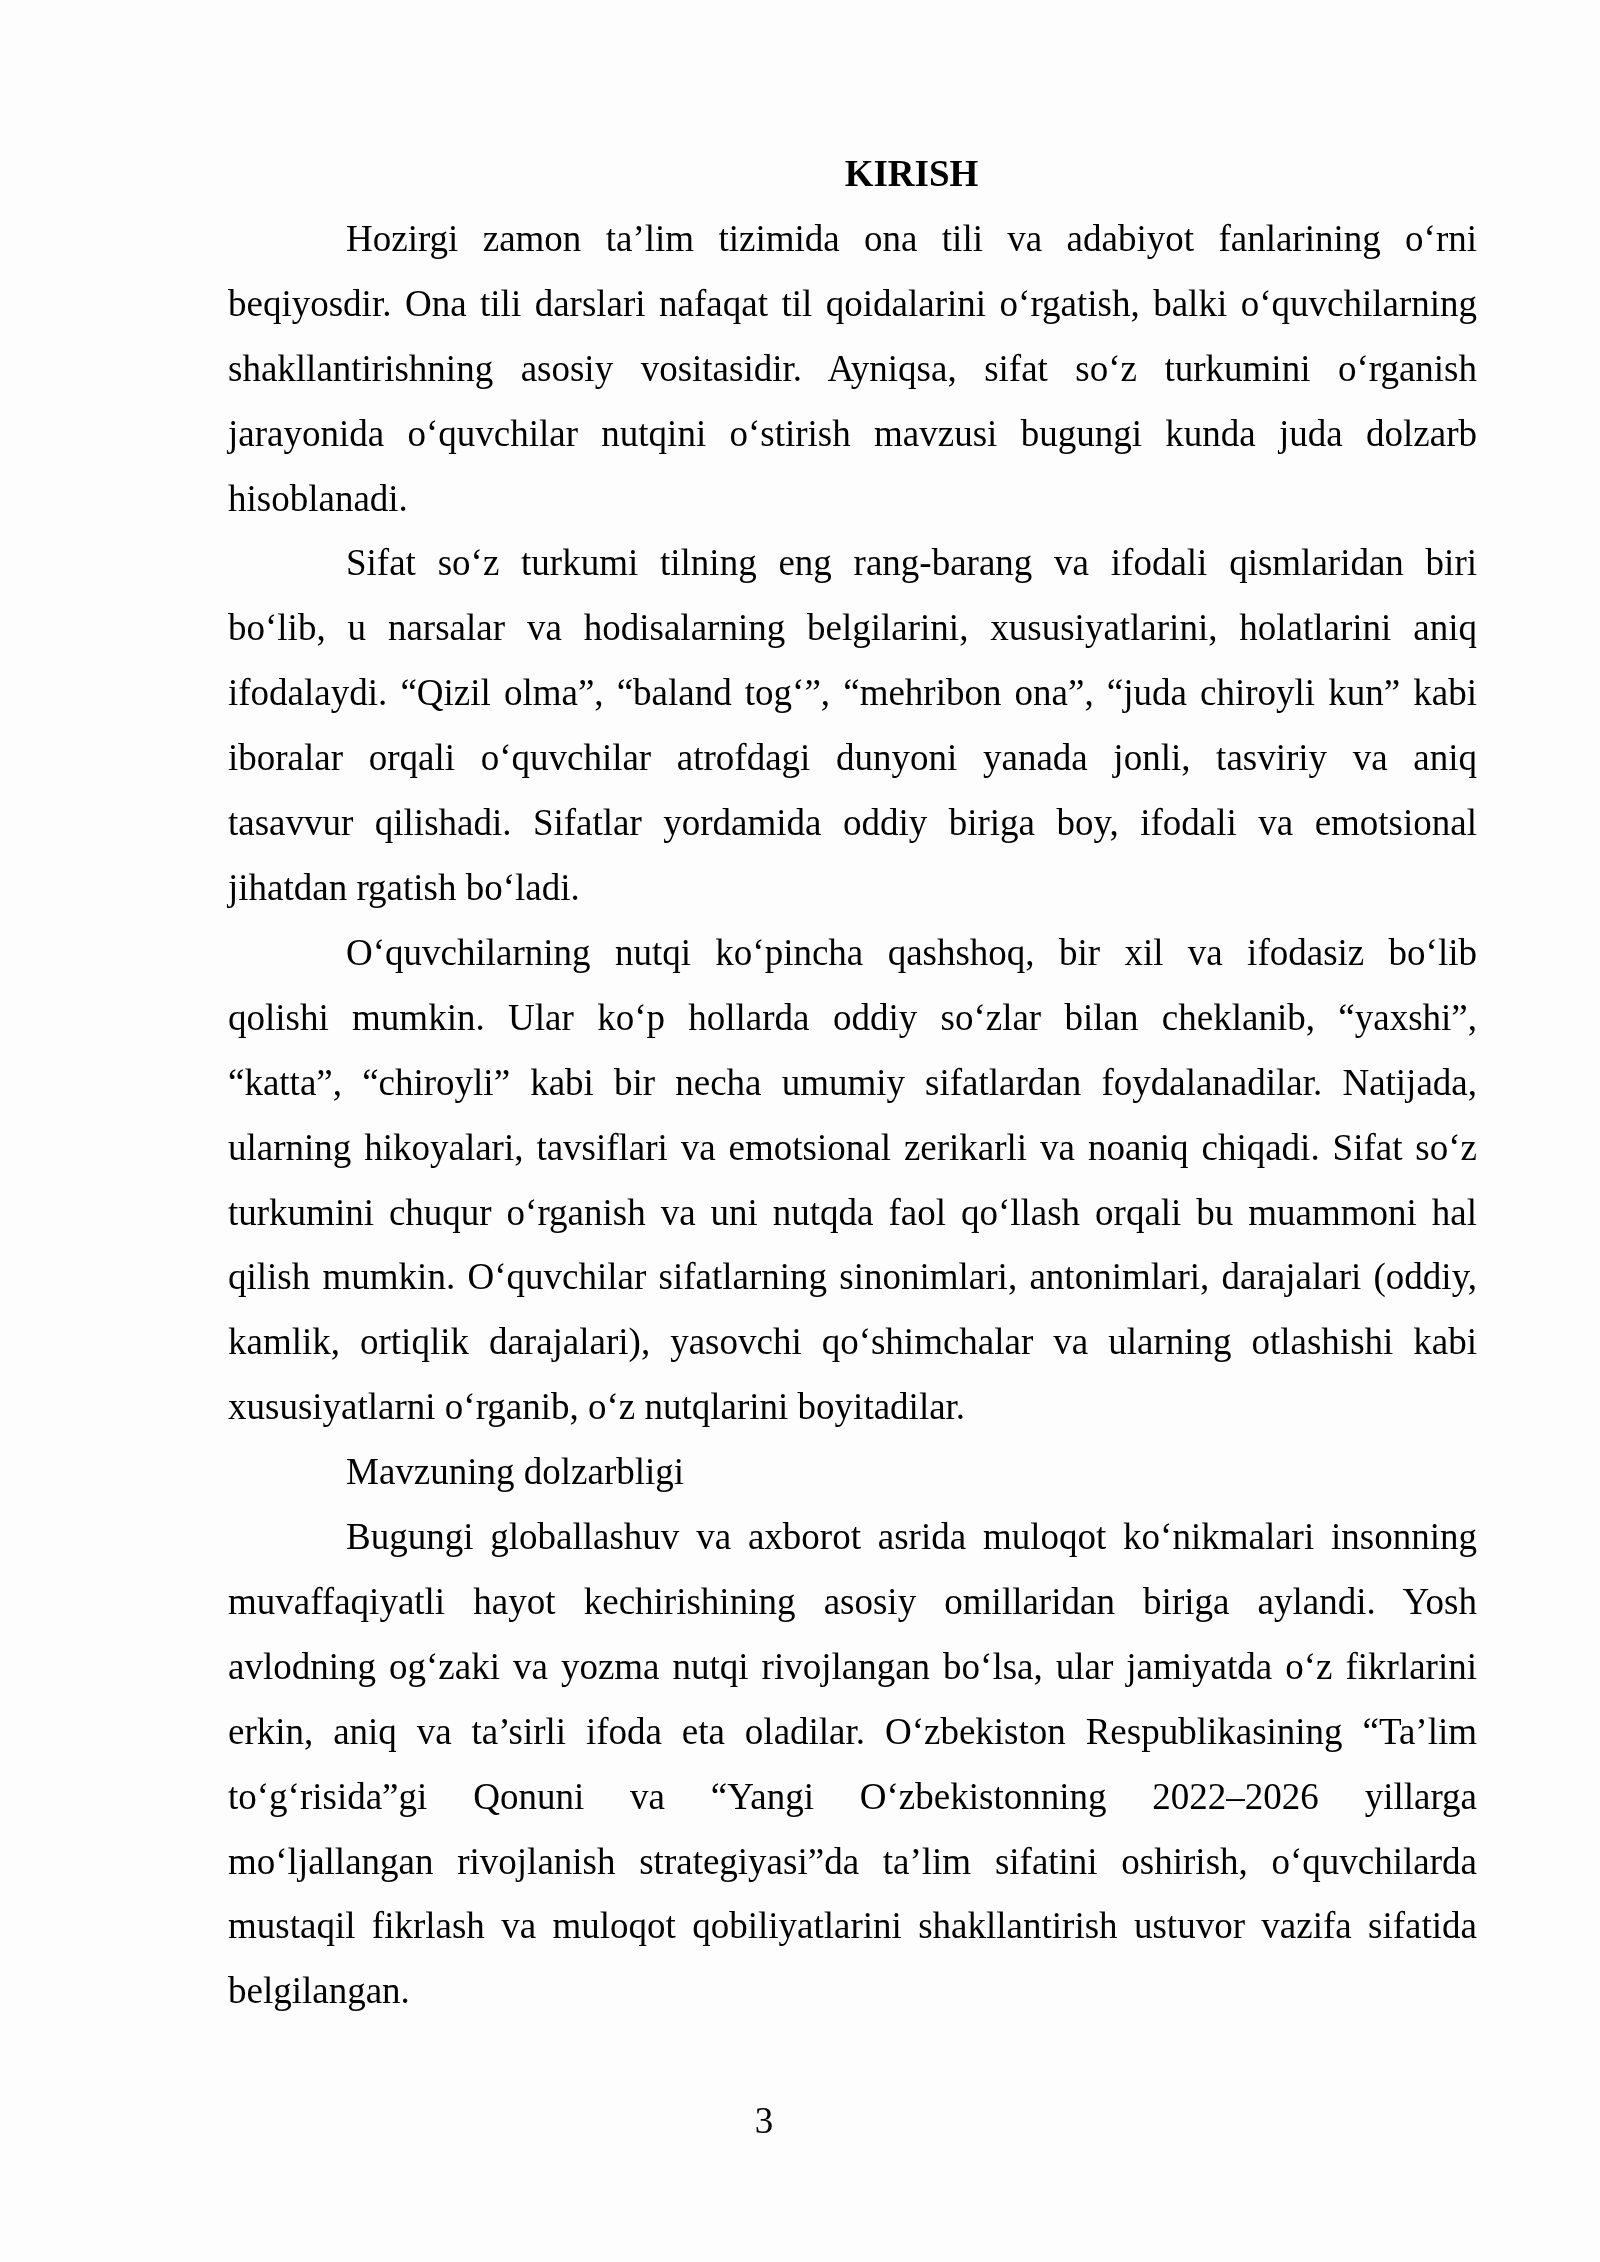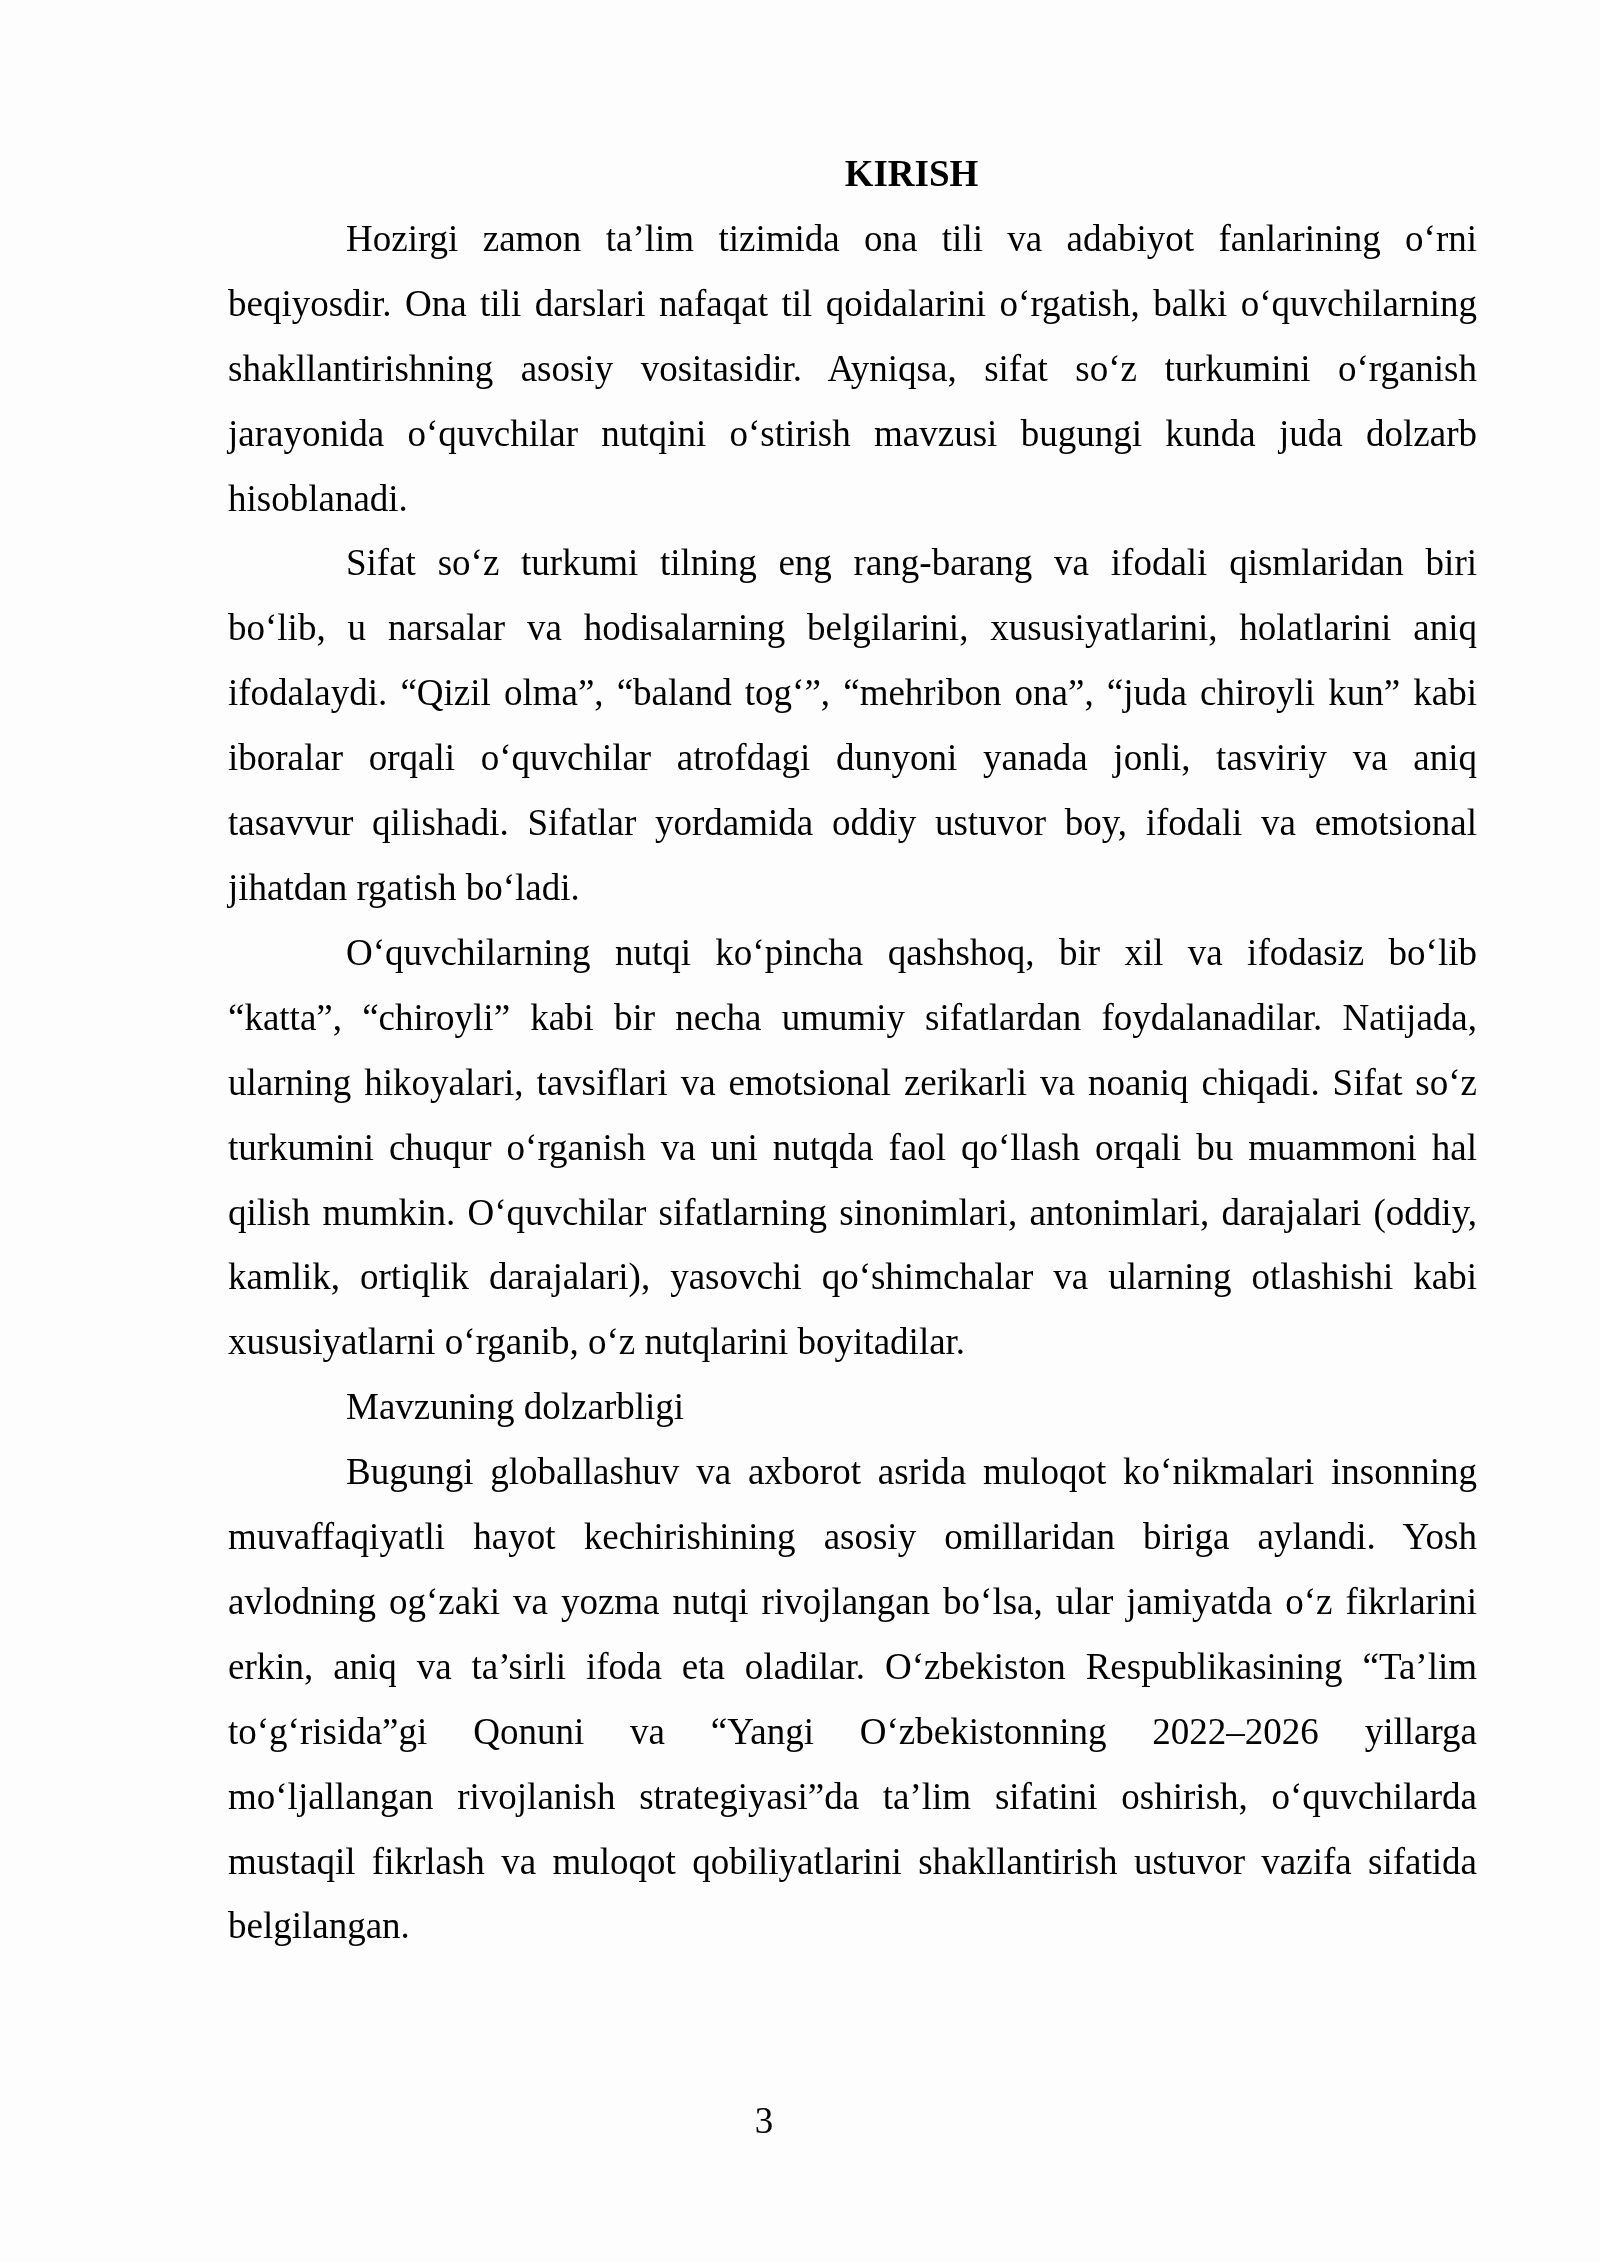--- a/index.html
+++ b/index.html
@@ -65,23 +65,24 @@
       <div class="line title">KIRISH</div>
       <div class="line body-line first">Hozirgi zamon ta’lim tizimida ona tili va adabiyot fanlarining o‘rni</div>
       <div class="line body-line">beqiyosdir. Ona tili darslari nafaqat til qoidalarini o‘rgatish, balki o‘quvchilarning</div>
       <div class="line body-line">shakllantirishning asosiy vositasidir. Ayniqsa, sifat so‘z turkumini o‘rganish</div>
       <div class="line body-line">jarayonida o‘quvchilar nutqini o‘stirish mavzusi bugungi kunda juda dolzarb</div>
       <div class="line body-line last">hisoblanadi.</div>
       <div class="line body-line first">Sifat so‘z turkumi tilning eng rang-barang va ifodali qismlaridan biri</div>
       <div class="line body-line">bo‘lib, u narsalar va hodisalarning belgilarini, xususiyatlarini, holatlarini aniq</div>
       <div class="line body-line">ifodalaydi. “Qizil olma”, “baland tog‘”, “mehribon ona”, “juda chiroyli kun” kabi</div>
       <div class="line body-line">iboralar orqali o‘quvchilar atrofdagi dunyoni yanada jonli, tasviriy va aniq</div>
-      <div class="line body-line">tasavvur qilishadi. Sifatlar yordamida oddiy ustuvor boy, ifodali va emotsional</div>
+      <div class="line body-line">tasavvur qilishadi. Sifatlar yordamida oddiy biriga boy, ifodali va emotsional</div>
       <div class="line body-line last">jihatdan rgatish bo‘ladi.</div>
       <div class="line body-line first">O‘quvchilarning nutqi ko‘pincha qashshoq, bir xil va ifodasiz bo‘lib</div>
+      <div class="line body-line">qolishi mumkin. Ular ko‘p hollarda oddiy so‘zlar bilan cheklanib, “yaxshi”,</div>
       <div class="line body-line">“katta”, “chiroyli” kabi bir necha umumiy sifatlardan foydalanadilar. Natijada,</div>
       <div class="line body-line">ularning hikoyalari, tavsiflari va emotsional zerikarli va noaniq chiqadi. Sifat so‘z</div>
       <div class="line body-line">turkumini chuqur o‘rganish va uni nutqda faol qo‘llash orqali bu muammoni hal</div>
       <div class="line body-line">qilish mumkin. O‘quvchilar sifatlarning sinonimlari, antonimlari, darajalari (oddiy,</div>
       <div class="line body-line">kamlik, ortiqlik darajalari), yasovchi qo‘shimchalar va ularning otlashishi kabi</div>
       <div class="line body-line last">xususiyatlarni o‘rganib, o‘z nutqlarini boyitadilar.</div>
       <div class="line heading">Mavzuning dolzarbligi</div>
       <div class="line body-line first">Bugungi globallashuv va axborot asrida muloqot ko‘nikmalari insonning</div>
       <div class="line body-line">muvaffaqiyatli hayot kechirishining asosiy omillaridan biriga aylandi. Yosh</div>
       <div class="line body-line">avlodning og‘zaki va yozma nutqi rivojlangan bo‘lsa, ular jamiyatda o‘z fikrlarini</div>

